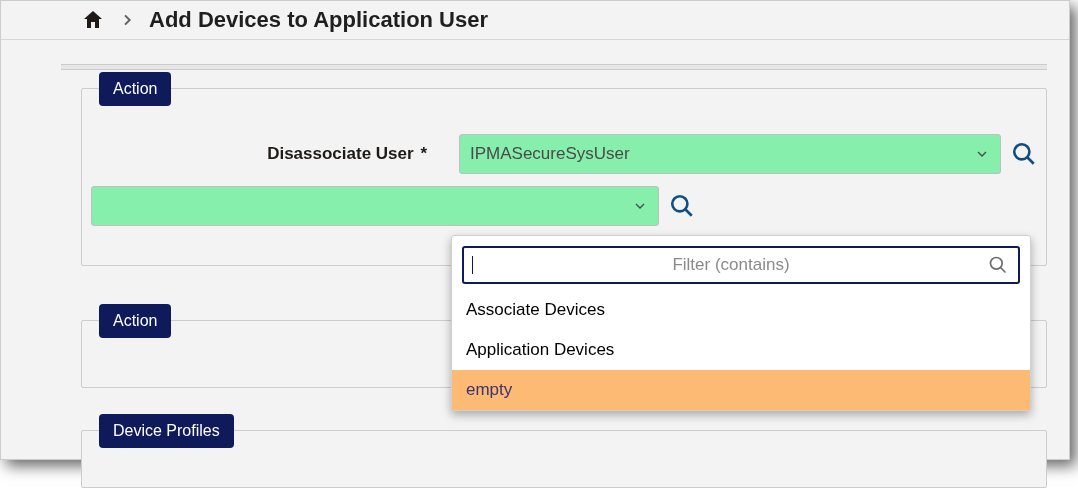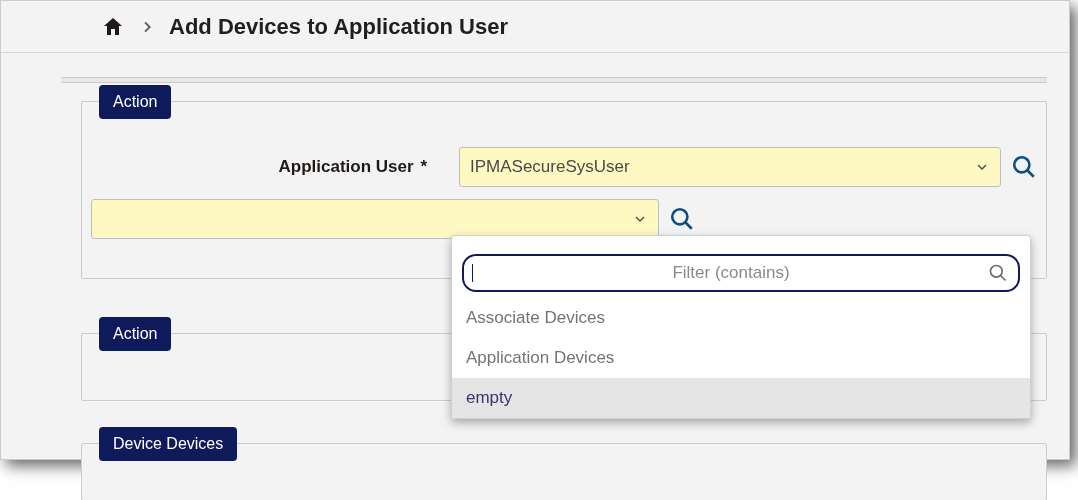--- a/index.html
+++ b/index.html
@@ -14,26 +14,26 @@
     width: 1070px;
     height: 460px;
     border: 1px solid #ccc;
     background: #f3f3f3;
     box-shadow: 6px 6px 14px rgba(0,0,0,0.6);
     margin: 0;
     position: relative;
   }
   
   .header {
-    height: 52px;
+    height: 39px;
     border-bottom: 1px solid #d7d7d7;
     background: #f3f3f3;
     display: flex;
     align-items: center;
-    padding-left: 100px;
+    padding-left: 80px;
     gap: 14px;
   }
   .home-icon { color: #1f1a17; display: inline-flex; }
   .chev-icon { color: #636363; display: inline-flex; }
   .page-title {
     font-size: 22px;
     font-weight: 700;
     color: #201f1f;
   }
   
@@ -91,21 +91,21 @@
     font-weight: 700;
     font-size: 17px;
     color: #1f1a17;
     padding-right: 32px;
   }
   .form-label .req { margin-left: 2px; }
   .select-box {
     flex: 1;
     max-width: 568px;
     height: 40px;
-    background: #fef9c3;
+    background: #86efac;
     border: 1px solid #bfbfbf;
     border-radius: 3px;
     display: flex;
     align-items: center;
     justify-content: space-between;
     padding: 0 10px;
     font-size: 17px;
     color: #4a4a4a;
     cursor: pointer;
     position: relative;
@@ -124,24 +124,24 @@
     left: 450px;
     width: 580px;
     background: #fff;
     border: 1px solid #d0d0d0;
     border-radius: 3px;
     box-shadow: 0 4px 10px rgba(0,0,0,0.3);
     z-index: 50;
     padding-top: 10px;
   }
   .filter-wrap {
-    margin: 8px 10px 6px 10px;
+    margin: 0 10px 6px 10px;
     height: 38px;
     border: 2px solid #0e1a5a;
-    border-radius: 14px;
+    border-radius: 3px;
     display: flex;
     align-items: center;
     padding: 0 10px;
     position: relative;
   }
   .filter-input {
     flex: 1;
     border: none;
     outline: none;
     font-size: 17px;
@@ -153,25 +153,25 @@
     position: absolute;
     left: 8px; top: 8px; bottom: 8px;
     width: 1px;
     background: #0e1a5a;
   }
   .filter-search-icon { color: #6b6b6b; display:inline-flex; }
   .dropdown-options { padding: 0 0 0 0; }
   .dropdown-option {
     padding: 10px 14px;
     font-size: 17px;
-    color: #737373;
+    color: #000000;
     cursor: pointer;
   }
   .dropdown-option.highlighted {
-    background: #e5e5e5;
+    background: #fdba74;
     color: #3a3470;
   }
   
   .section.short .section-body { padding: 30px 10px 30px 10px; }
   .section.short { margin-top: 54px; }
 </style>
 </head>
 <body>
 
 <div class="page-wrap">
@@ -192,21 +192,21 @@
 
   <div class="content">
     <div class="thin-top-divider"></div>
 
     <div class="section" style="height:178px;">
       <div class="section-border"></div>
       <div class="section-label">Action</div>
       <div class="section-body">
         <div class="form-row">
           <div class="form-label">
-            <span>Application User</span>
+            <span>Disassociate User</span>
             <span class="req">*</span>
           </div>
           <div class="select-box">
             <span>IPMASecureSysUser</span>
             <span class="select-chevron">
               <svg width="16" height="16" viewBox="0 0 24 24" fill="none" stroke="currentColor" stroke-width="2">
                   <polyline points="6 9 12 15 18 9"></polyline>
                 </svg>
             </span>
           </div>
@@ -237,21 +237,21 @@
     </div>
 
     <div class="section short" style="height:68px;">
       <div class="section-border"></div>
       <div class="section-label">Action</div>
       <div class="section-body"></div>
     </div>
 
     <div class="section short" style="height:58px; margin-top:28px;">
       <div class="section-border"></div>
-      <div class="section-label">Device Devices</div>
+      <div class="section-label">Device Profiles</div>
       <div class="section-body"></div>
     </div>
   </div>
 
   <div class="dropdown-panel">
     <div class="filter-wrap">
       <span class="filter-caret"></span>
       <input class="filter-input" type="text" placeholder="Filter (contains)" style="">
       <span class="filter-search-icon">
         <svg width="20" height="20" viewBox="0 0 24 24" fill="none" stroke="currentColor" stroke-width="2">

